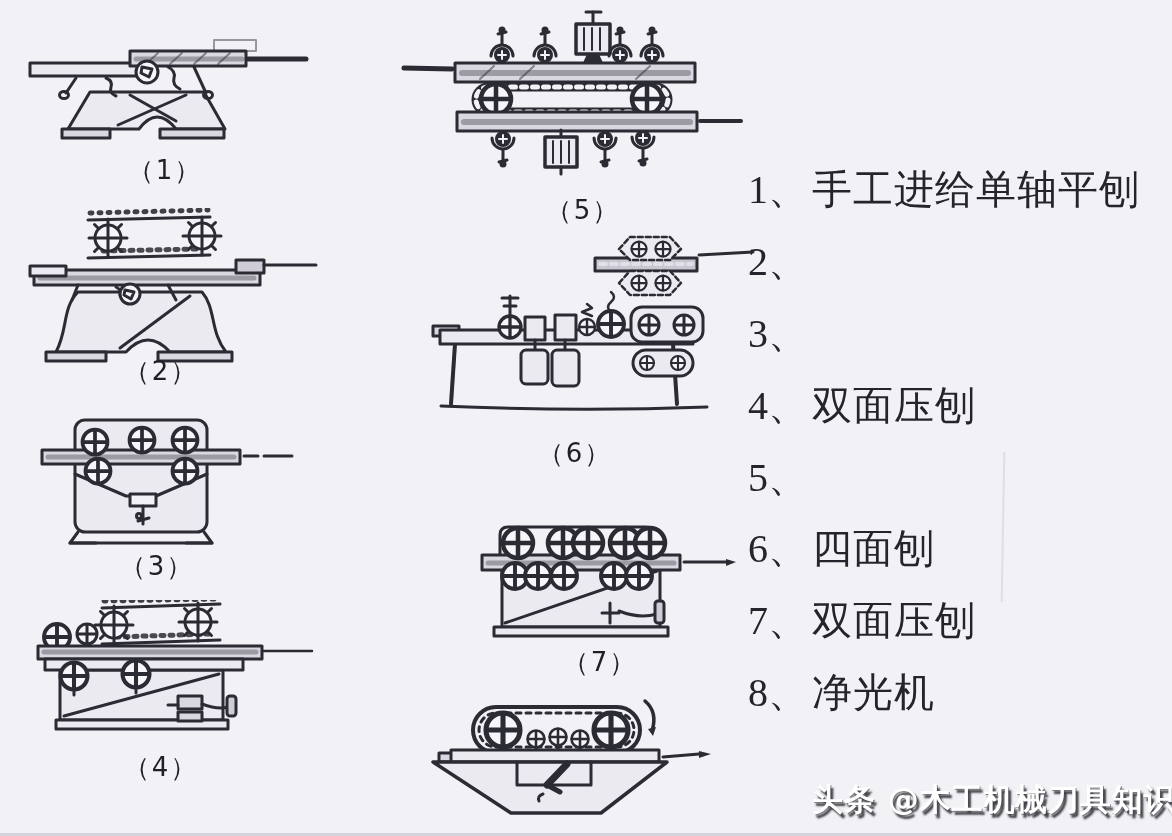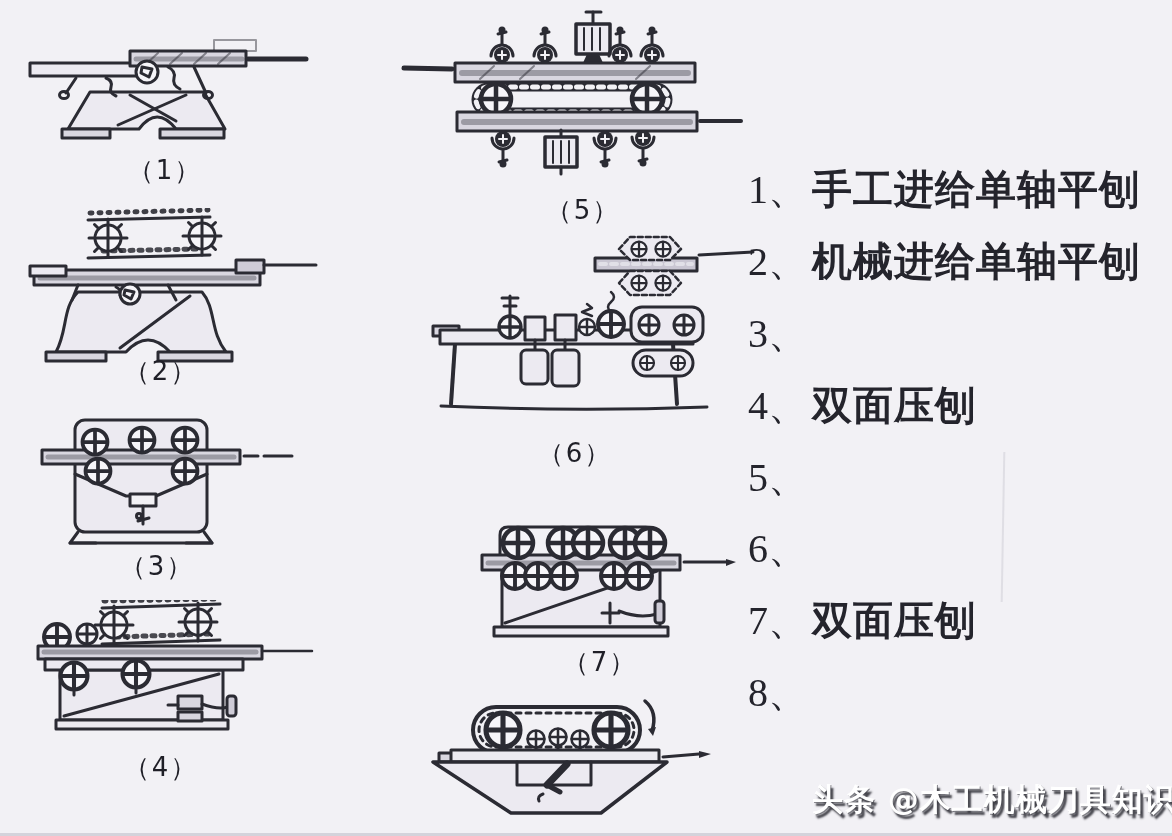--- a/index.html
+++ b/index.html
@@ -14,21 +14,21 @@
     font-family:"DejaVu Sans",sans-serif;
     font-size:26px;font-weight:500;color:#1f1f27;letter-spacing:2px;
     white-space:nowrap;
   }
   .legend{position:absolute;left:748px;top:154px;width:420px;}
   .legend-item{
     height:71.8px;display:flex;align-items:center;
     font-size:40px;color:#24242c;white-space:nowrap;
   }
   .legend-num{width:64px;flex:0 0 auto;}
-  .legend-label{letter-spacing:1px;font-weight:bold;}
+  .legend-label{letter-spacing:1px;}
   .watermark{
     position:absolute;left:812px;top:779px;white-space:nowrap;
     font-family:"DejaVu Sans",sans-serif;font-weight:700;
     font-size:31px;letter-spacing:1px;color:#ffffff;
     text-shadow:3px 4px 2px rgba(52,52,60,0.92),1px 1px 0 rgba(52,52,60,0.55);
   }
   .crease{
     position:absolute;left:1002px;top:452px;width:2px;height:150px;
     background:rgba(140,140,155,0.18);transform:rotate(1deg);
   }
@@ -420,40 +420,41 @@
   </g>
 </svg>
 
 <div class="legend">
   <div class="legend-item">
     <span class="legend-num">1、</span>
     <span class="legend-label">手工进给单轴平刨</span>
   </div>
   <div class="legend-item">
     <span class="legend-num">2、</span>
-    <span class="legend-label">机械进给单轴平刨</span>
   </div>
   <div class="legend-item">
     <span class="legend-num">3、</span>
   </div>
   <div class="legend-item">
     <span class="legend-num">4、</span>
     <span class="legend-label">双面压刨</span>
   </div>
   <div class="legend-item">
     <span class="legend-num">5、</span>
   </div>
   <div class="legend-item">
     <span class="legend-num">6、</span>
+    <span class="legend-label">四面刨</span>
   </div>
   <div class="legend-item">
     <span class="legend-num">7、</span>
     <span class="legend-label">双面压刨</span>
   </div>
   <div class="legend-item">
     <span class="legend-num">8、</span>
+    <span class="legend-label">净光机</span>
   </div>
 </div>
 
 <div class="crease"></div>
 <div class="edge-line"></div>
 
 <div class="watermark">头条 @木工机械刀具知识</div>
 
 </body></html>

